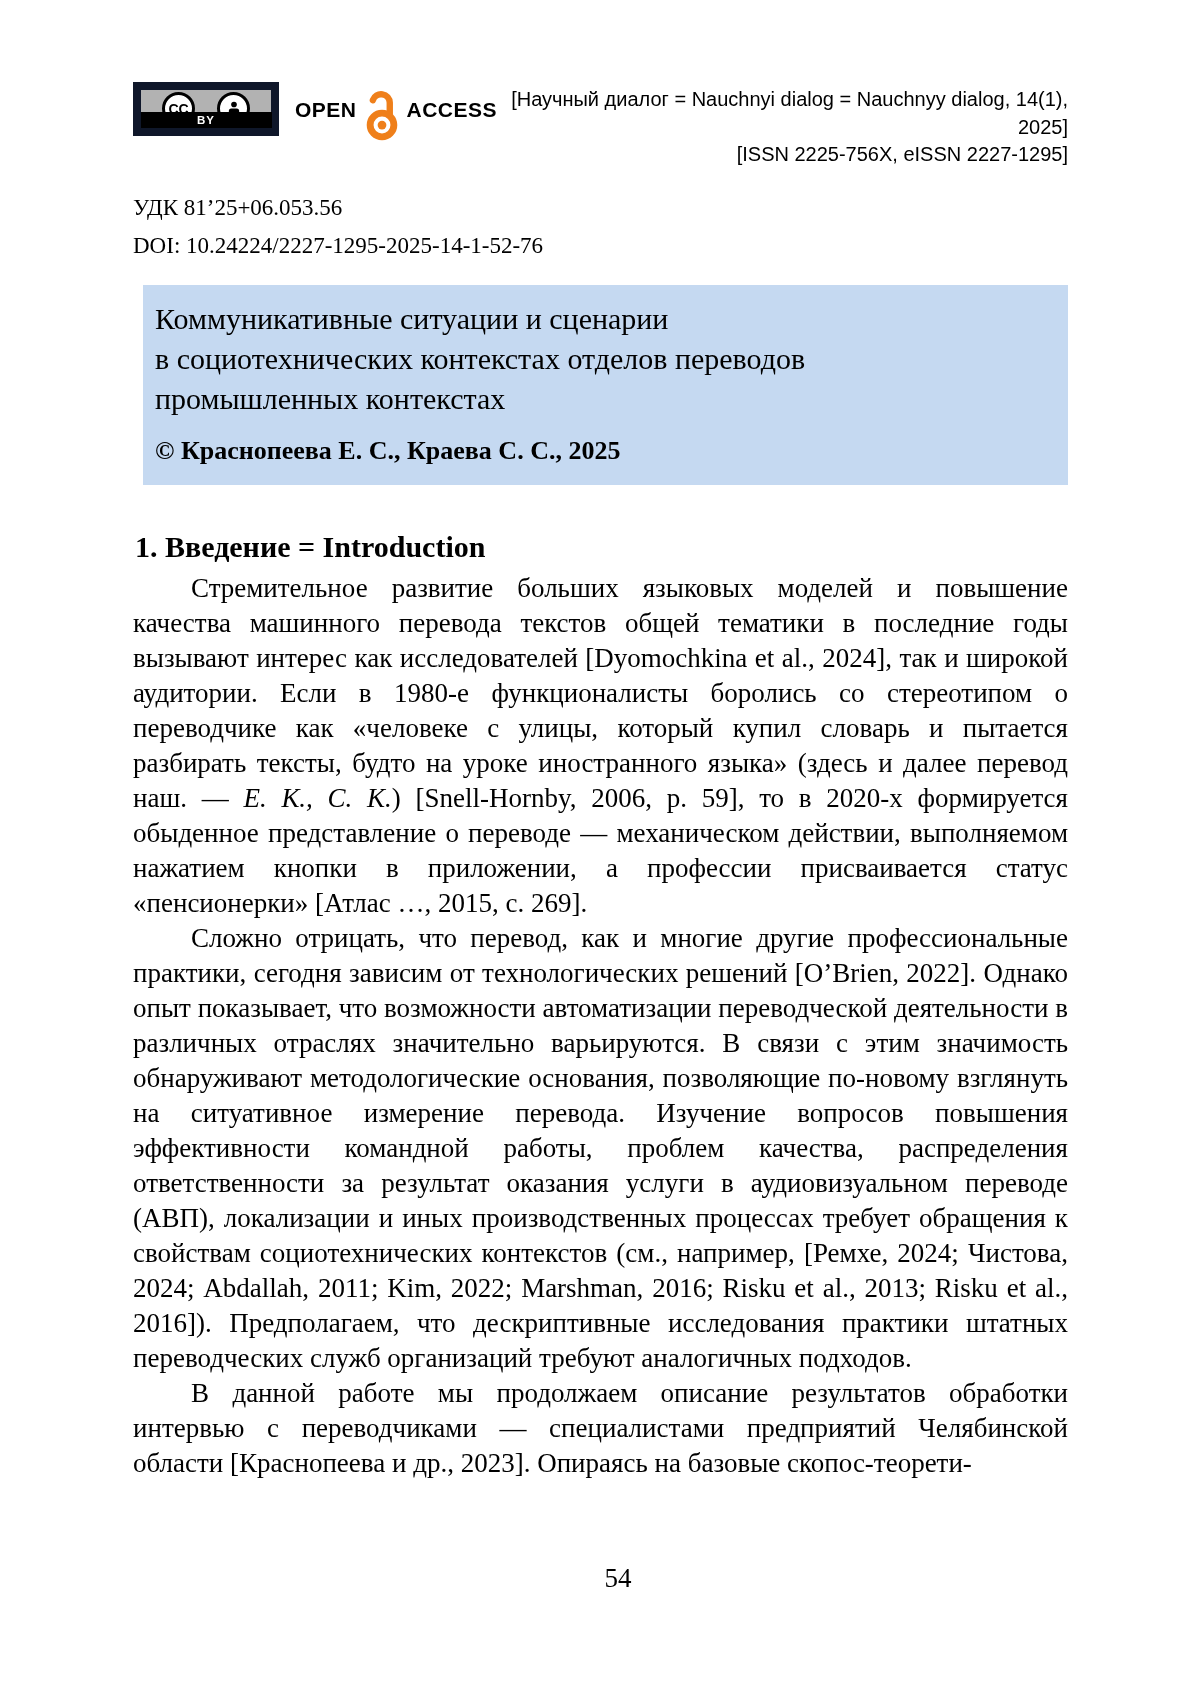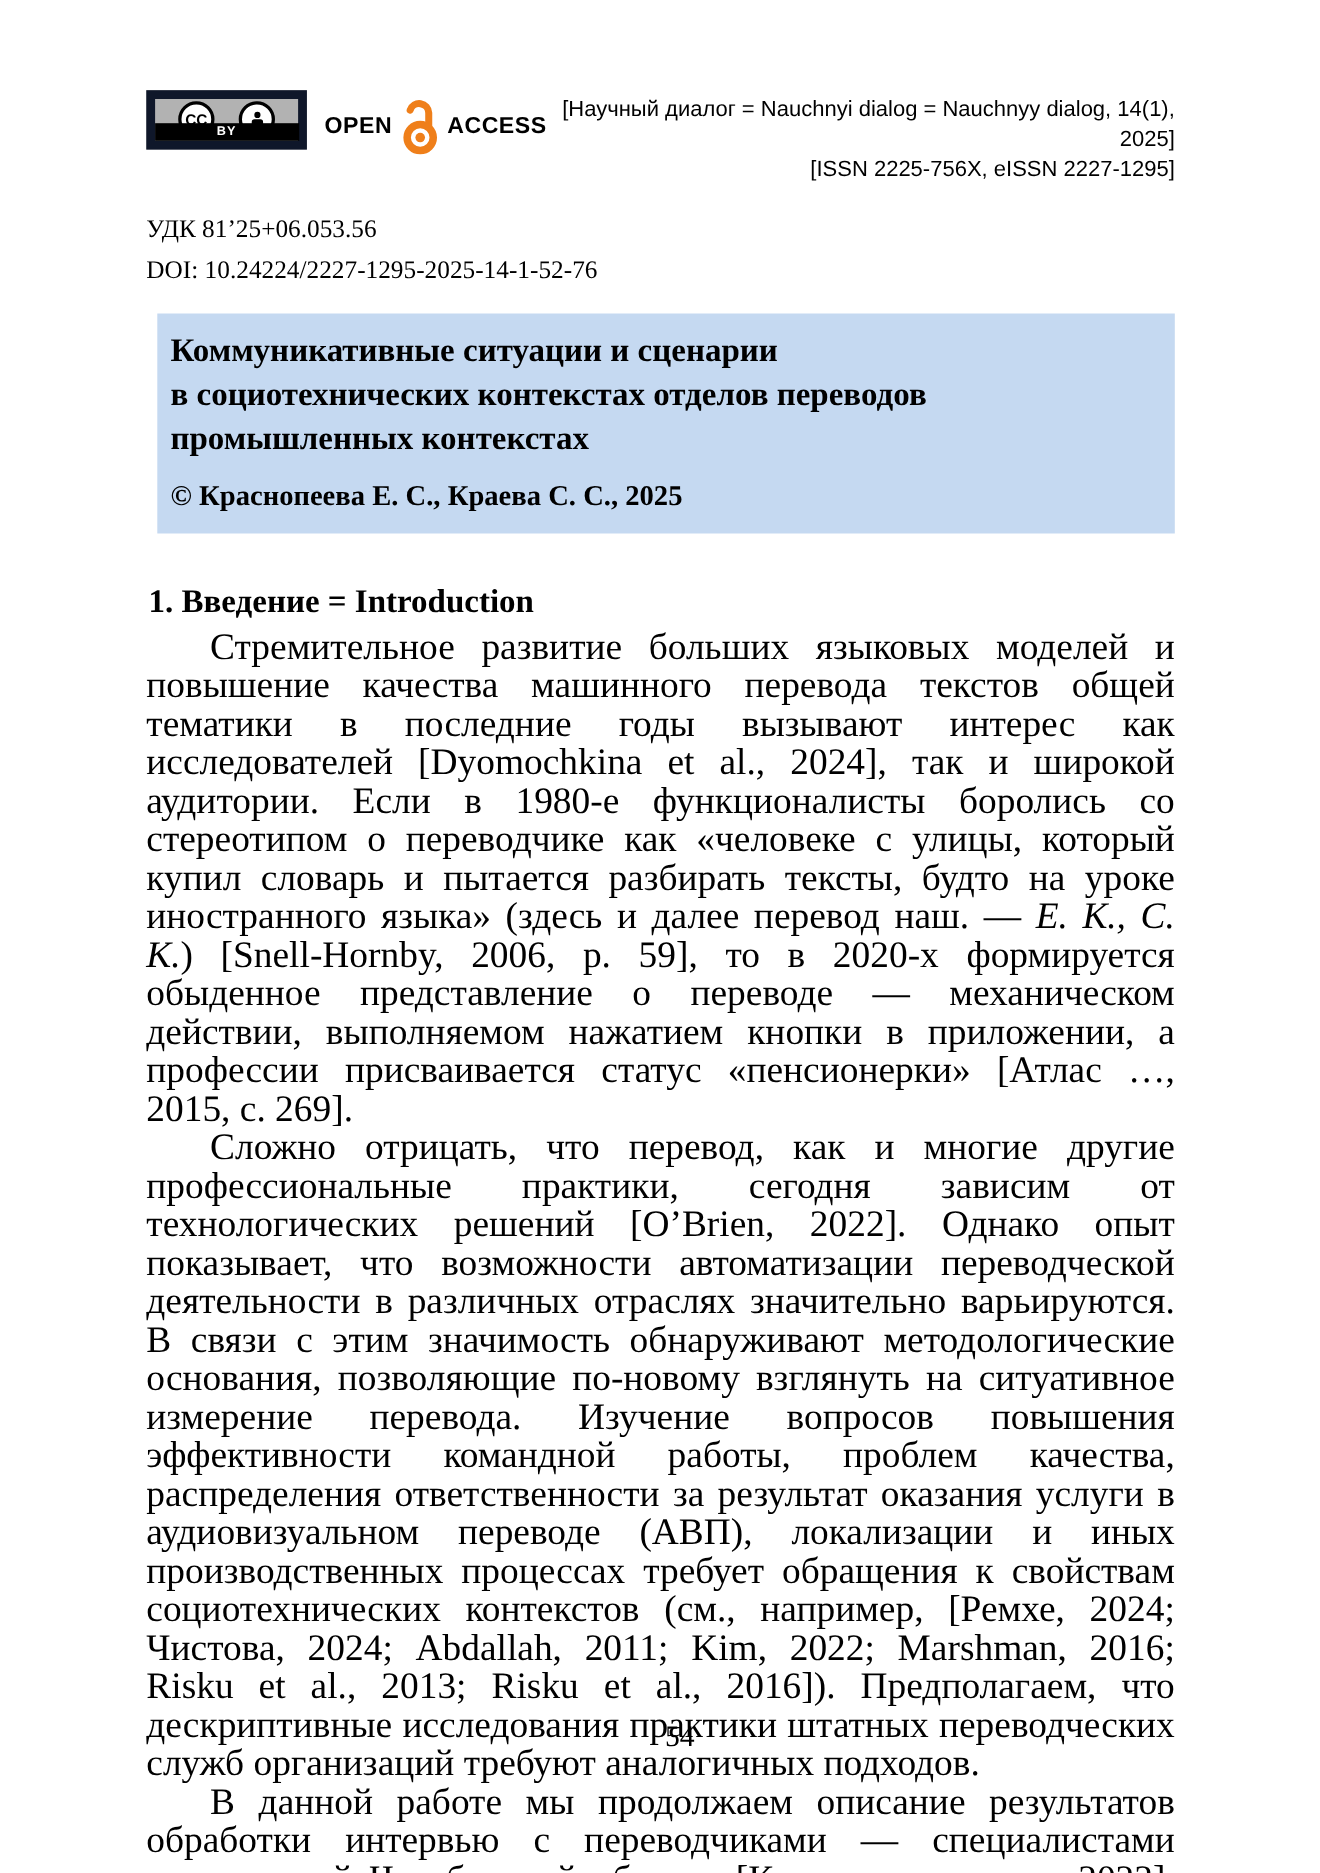--- a/index.html
+++ b/index.html
@@ -34,21 +34,21 @@
     font-family:"Liberation Sans",sans-serif;font-weight:bold;font-size:14px;
     margin-top:2px;
   }
   .cc-strip{
     position:absolute;left:-0.5px;right:-0.5px;bottom:0;height:16px;
     background:#000;color:#fff;
     font-family:"Liberation Sans",sans-serif;font-weight:bold;font-size:11.5px;
     text-align:center;line-height:16px;letter-spacing:1px;
   }
   .oa-logo{
-    display:flex;align-items:center;
+    display:flex;align-items:flex-start;
     margin-left:16px;margin-top:6px;
     font-family:"Liberation Sans",sans-serif;
     font-weight:bold;font-size:21px;letter-spacing:0.5px;
     flex:none;
   }
   .oa-logo .word{line-height:44px;}
   .oa-lock{margin:0 4px;display:block;}
   .journal-ref{
     flex:1;text-align:right;
     font-family:"Liberation Sans",sans-serif;
@@ -59,31 +59,31 @@
   .udc{margin-top:24px;font-size:23px;line-height:30px;}
   .doi{margin-top:8px;font-size:23px;line-height:30px;}
   .vak{margin-top:6px;text-align:right;font-size:21.5px;line-height:29px;}
   
   .title-box{
     margin-top:24px;margin-left:10px;width:925px;
     box-sizing:border-box;
     background:#c5d9f1;
     padding:14px 18px 18px 12px;
   }
-  .title-line{font-size:30px;font-weight:bold;line-height:40px;}
+  .title-line{font-size:30px;font-weight:normal;line-height:40px;}
   .authors{margin-top:16px;font-size:26px;font-weight:bold;line-height:32px;}
   
   .section-heading{
     margin:44px 0 0 2px;
     font-size:30px;font-weight:bold;line-height:36px;
   }
   .body-text{margin-top:6px;}
   .body-text p{
     margin:0;
-    font-size:34px;line-height:35px;
+    font-size:27px;line-height:35px;
     text-align:justify;
     text-indent:58px;
   }
   .it{font-style:italic;}
   
   .page-number{
     position:absolute;left:0;right:0;top:1563px;
     text-align:center;font-size:27px;padding-left:36px;
   }
 </style>

